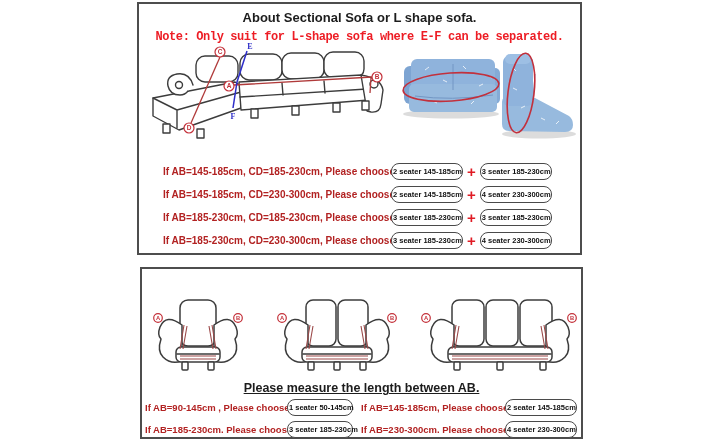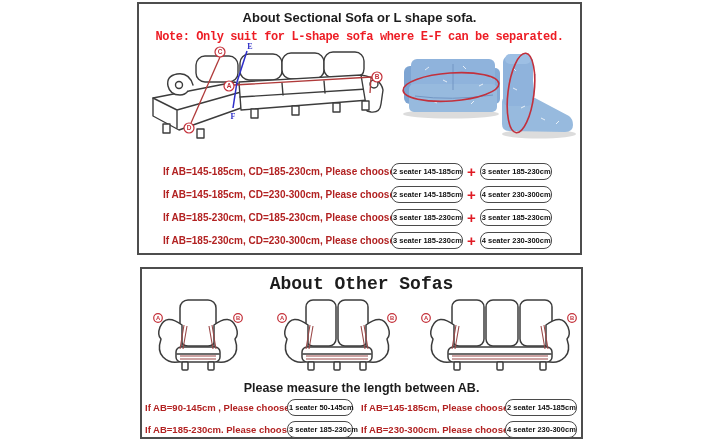--- a/index.html
+++ b/index.html
@@ -12,21 +12,21 @@
   .p-bottom{left:140px;top:267px;width:439px;height:168px;}
 
   .abs{position:absolute;}
   .top-title{left:0;right:0;top:6px;text-align:center;
     font:bold 13px "Liberation Sans",sans-serif;color:#1c1c1c;}
   .note{left:0;right:0;top:26px;text-align:center;
     font:bold 12px "Liberation Mono",monospace;letter-spacing:-0.4px;color:#ed1c24;}
   .heading{left:0;right:0;text-align:center;
     font:bold 12.5px "Liberation Sans",sans-serif;color:#1c1c1c;}
   .h-top{top:140px;}
-  .h-bottom{top:112px;}
+  .h-bottom{top:112px;text-decoration:underline;}
   .mono-title{left:0;right:0;top:5px;text-align:center;
     font:bold 18px "Liberation Mono",monospace;color:#1c1c1c;}
 
   .row{position:absolute;display:flex;align-items:center;}
   .t-row{left:24px;width:410px;height:17px;}
   .b-row{left:3px;width:433px;height:16px;}
   .cond{font:bold 10px "Liberation Sans",sans-serif;color:#b22222;white-space:nowrap;}
   .t-row .cond{width:228px;}
   .b-cond1{width:142px;font-size:9.5px;}
   .b-cond2{width:144px;font-size:9.5px;margin-left:8px;}
@@ -141,21 +141,20 @@
   <div class="row t-row" style="top:228px">
     <span class="cond">If AB=185-230cm, CD=230-300cm, Please choose</span>
     <span class="choice c-top">3 seater 185-230cm</span>
     <span class="plus">+</span>
     <span class="choice c-top">4 seater 230-300cm</span>
   </div>
 </div>
 
 <div class="panel p-bottom">
 
-  <div class="abs mono-title">About Other Sofas</div>
 
   <svg class="sofa1" viewBox="0 0 96 80">
     <g stroke="#3c3c3c" stroke-width="1.5" fill="#fff" stroke-linejoin="round" stroke-linecap="round">
       <rect x="30" y="3" width="36" height="46" rx="8"></rect>
       <path d="M32,28 q-16,-12 -22,2 q-3,8 1,12 q-4,12 2,18 q8,8 19,4 Z"></path>
       <path d="M64,28 q16,-12 22,2 q3,8 -1,12 q4,12 -2,18 q-8,8 -19,4 Z"></path>
       <rect x="26" y="50" width="44" height="15" rx="5"></rect>
       <path d="M27,57 L69,57" fill="none"></path>
       <rect x="32" y="65" width="6" height="8" rx="1"></rect>
       <rect x="58" y="65" width="6" height="8" rx="1"></rect>

